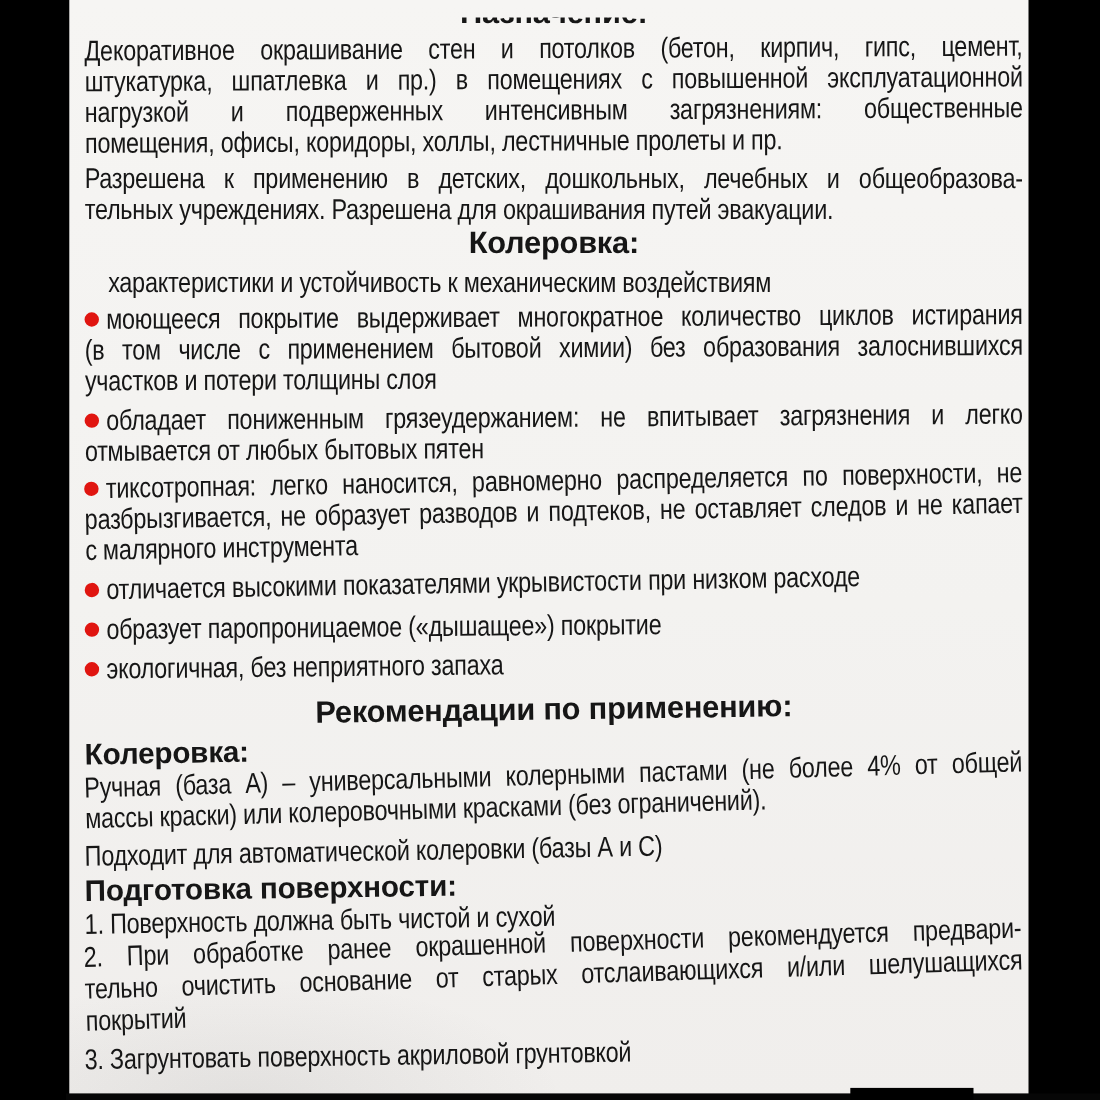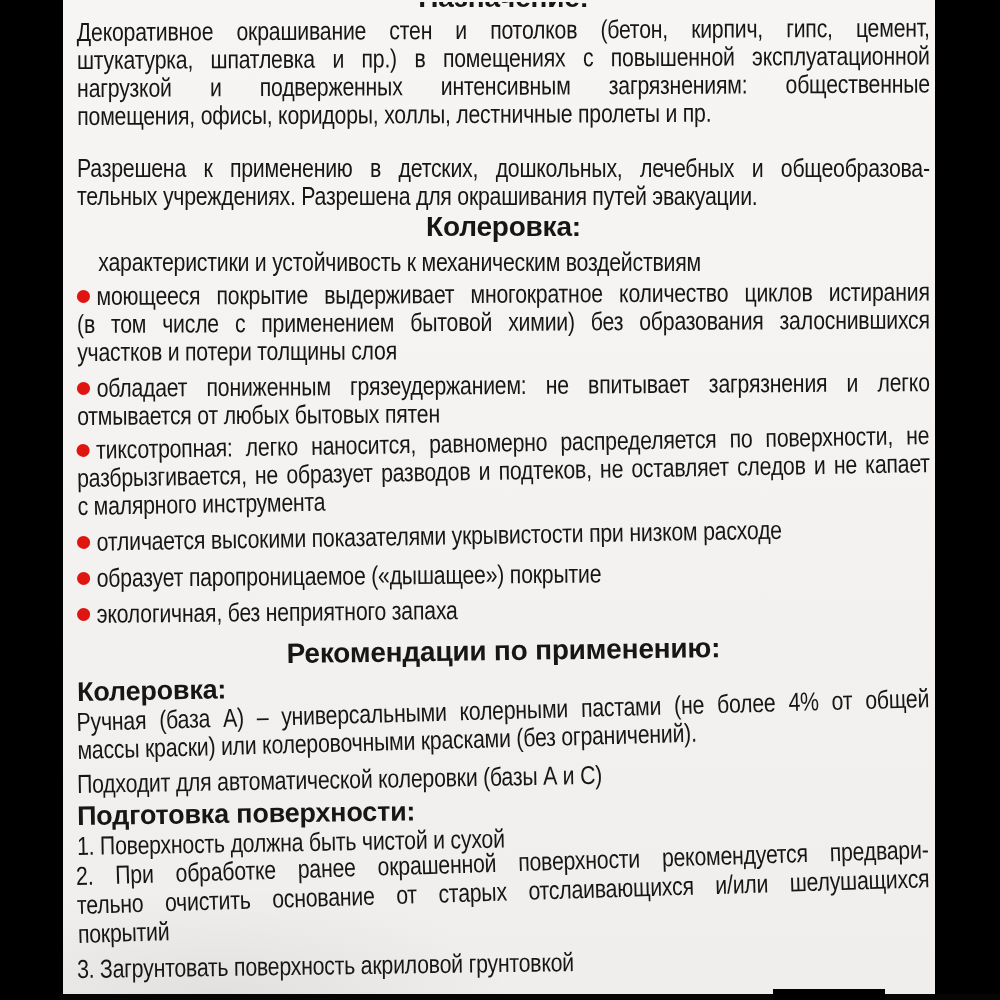--- a/index.html
+++ b/index.html
@@ -4,21 +4,21 @@
 <style>
   html,body{margin:0;padding:0;}
   body{
     width:1000px;height:1000px;position:relative;overflow:hidden;
     background:var(--bg,#000);
     font-family:"Liberation Sans","DejaVu Sans",sans-serif;
   }
   .page{position:absolute;inset:0;background:var(--bg,#000);}
   .label{
     position:absolute;left:63px;top:0;width:872px;height:1000px;
-    box-sizing:border-box;padding:2px 5px 0 14px;overflow:hidden;
+    box-sizing:border-box;padding:16px 5px 0 14px;overflow:hidden;
     color:var(--ink,#161616);
     background:
       radial-gradient(ellipse 420px 160px at 18% 100%, rgba(60,60,60,0.08), transparent 70%),
       linear-gradient(180deg,#f6f5f3 0%,#f3f2f0 55%,#f0eeec 100%);
   }
   .blk{transform-origin:0 50%;}
   .ln{line-height:28px;font-size:26px;letter-spacing:-0.3px;}
   .lh29{line-height:29px;}
   .sx{width:1040px;transform:scaleX(0.82);transform-origin:0 0;text-align:left;}
   .sx.j{text-align:justify;text-align-last:justify;}
@@ -27,21 +27,21 @@
   .cut{height:10px;overflow:hidden;}
   .cut .hc{margin-top:-21px;}
   .dot{
     display:inline-block;width:16px;height:13px;border-radius:50%;
     background:var(--bullet,#e01510);margin-right:8px;
     vertical-align:middle;position:relative;top:-2px;
   }
   .ind{padding-left:26px;}
   
   .bp1{margin-top:6px;transform:rotate(-0.3deg);}
-  .bp2{margin-top:24px;}
+  .bp2{margin-top:4px;}
   .bsv{margin-top:0;}
   .bb1{margin-top:4px;}
   .bb2{margin-top:6px;transform:rotate(-0.3deg);}
   .bb3{margin-top:8px;transform:rotate(-0.4deg);}
   .bb4{margin-top:6px;transform:rotate(-1deg);}
   .bb5{margin-top:8px;transform:rotate(-1deg);}
   .bb6{margin-top:8px;transform:rotate(-0.5deg);}
   .bb7{margin-top:8px;transform:rotate(-0.6deg);}
   .brec{margin-top:12px;transform:rotate(-0.8deg);}
   .bkol{margin-top:2px;transform:rotate(-1deg);}

